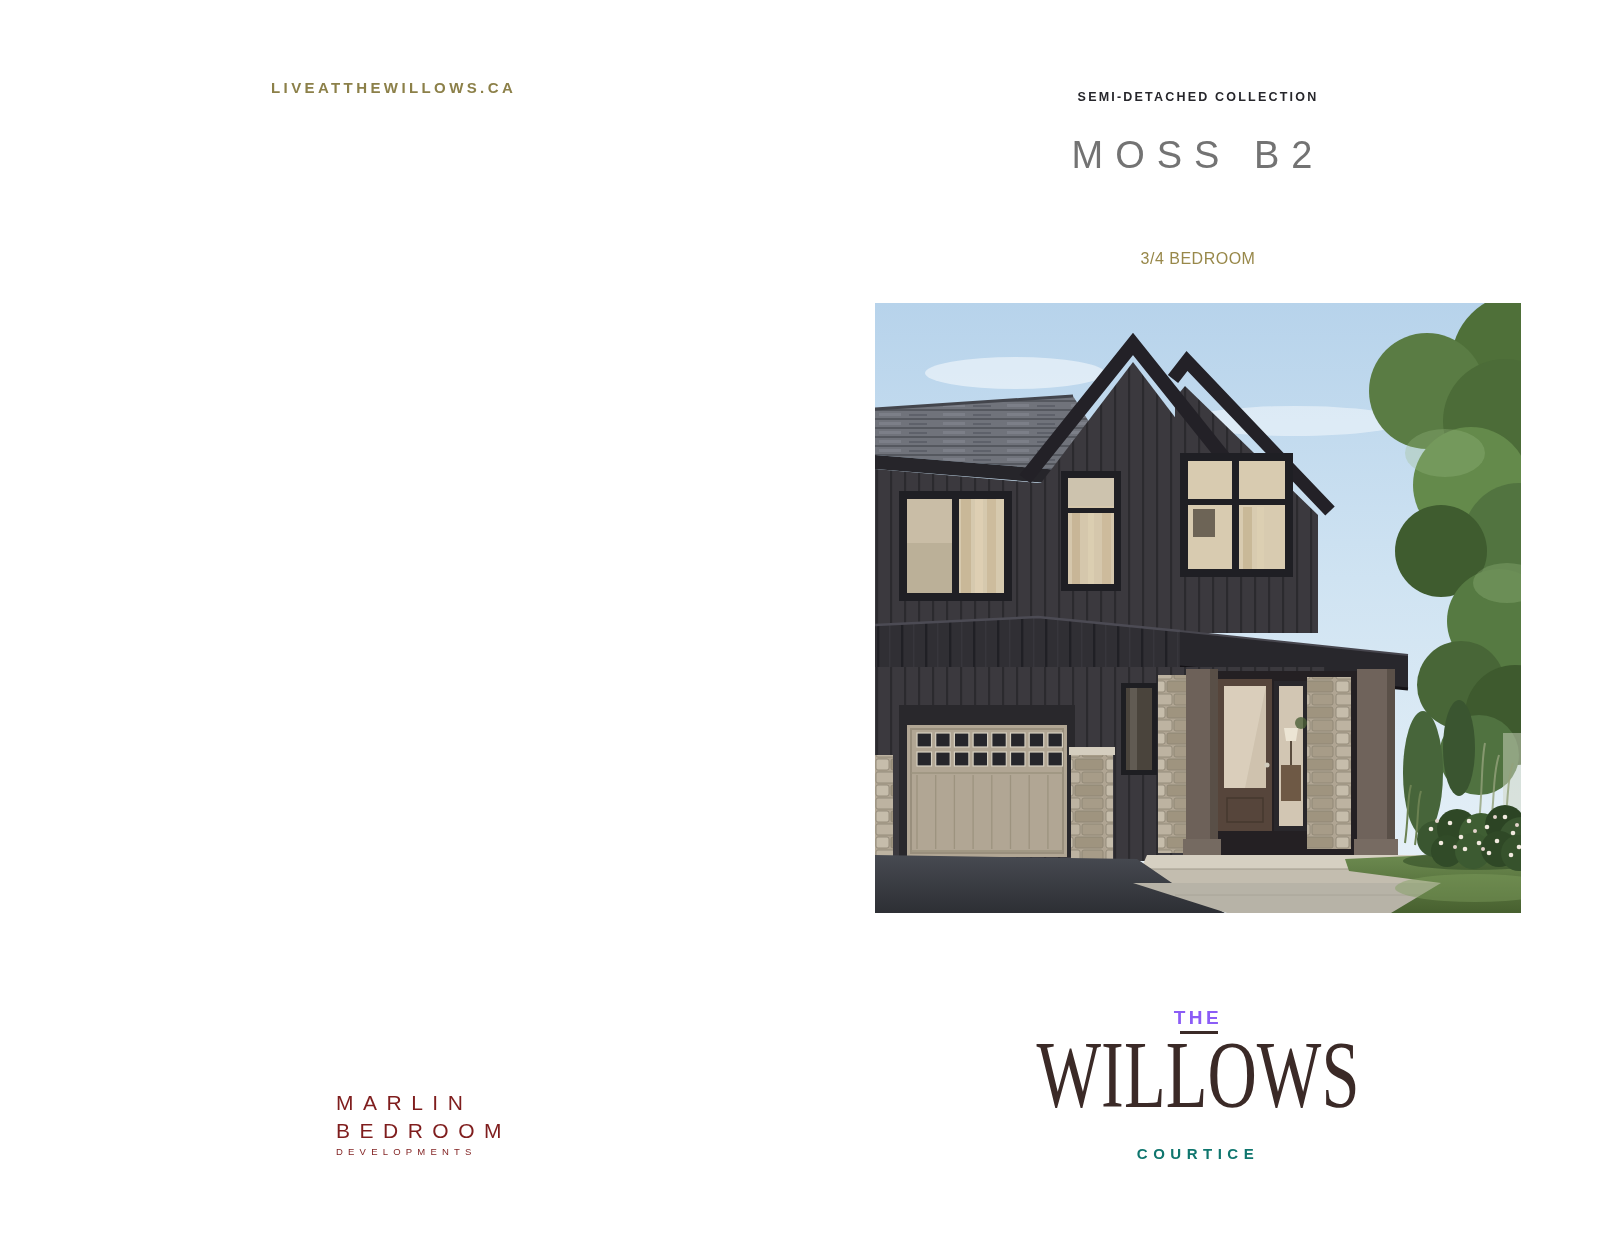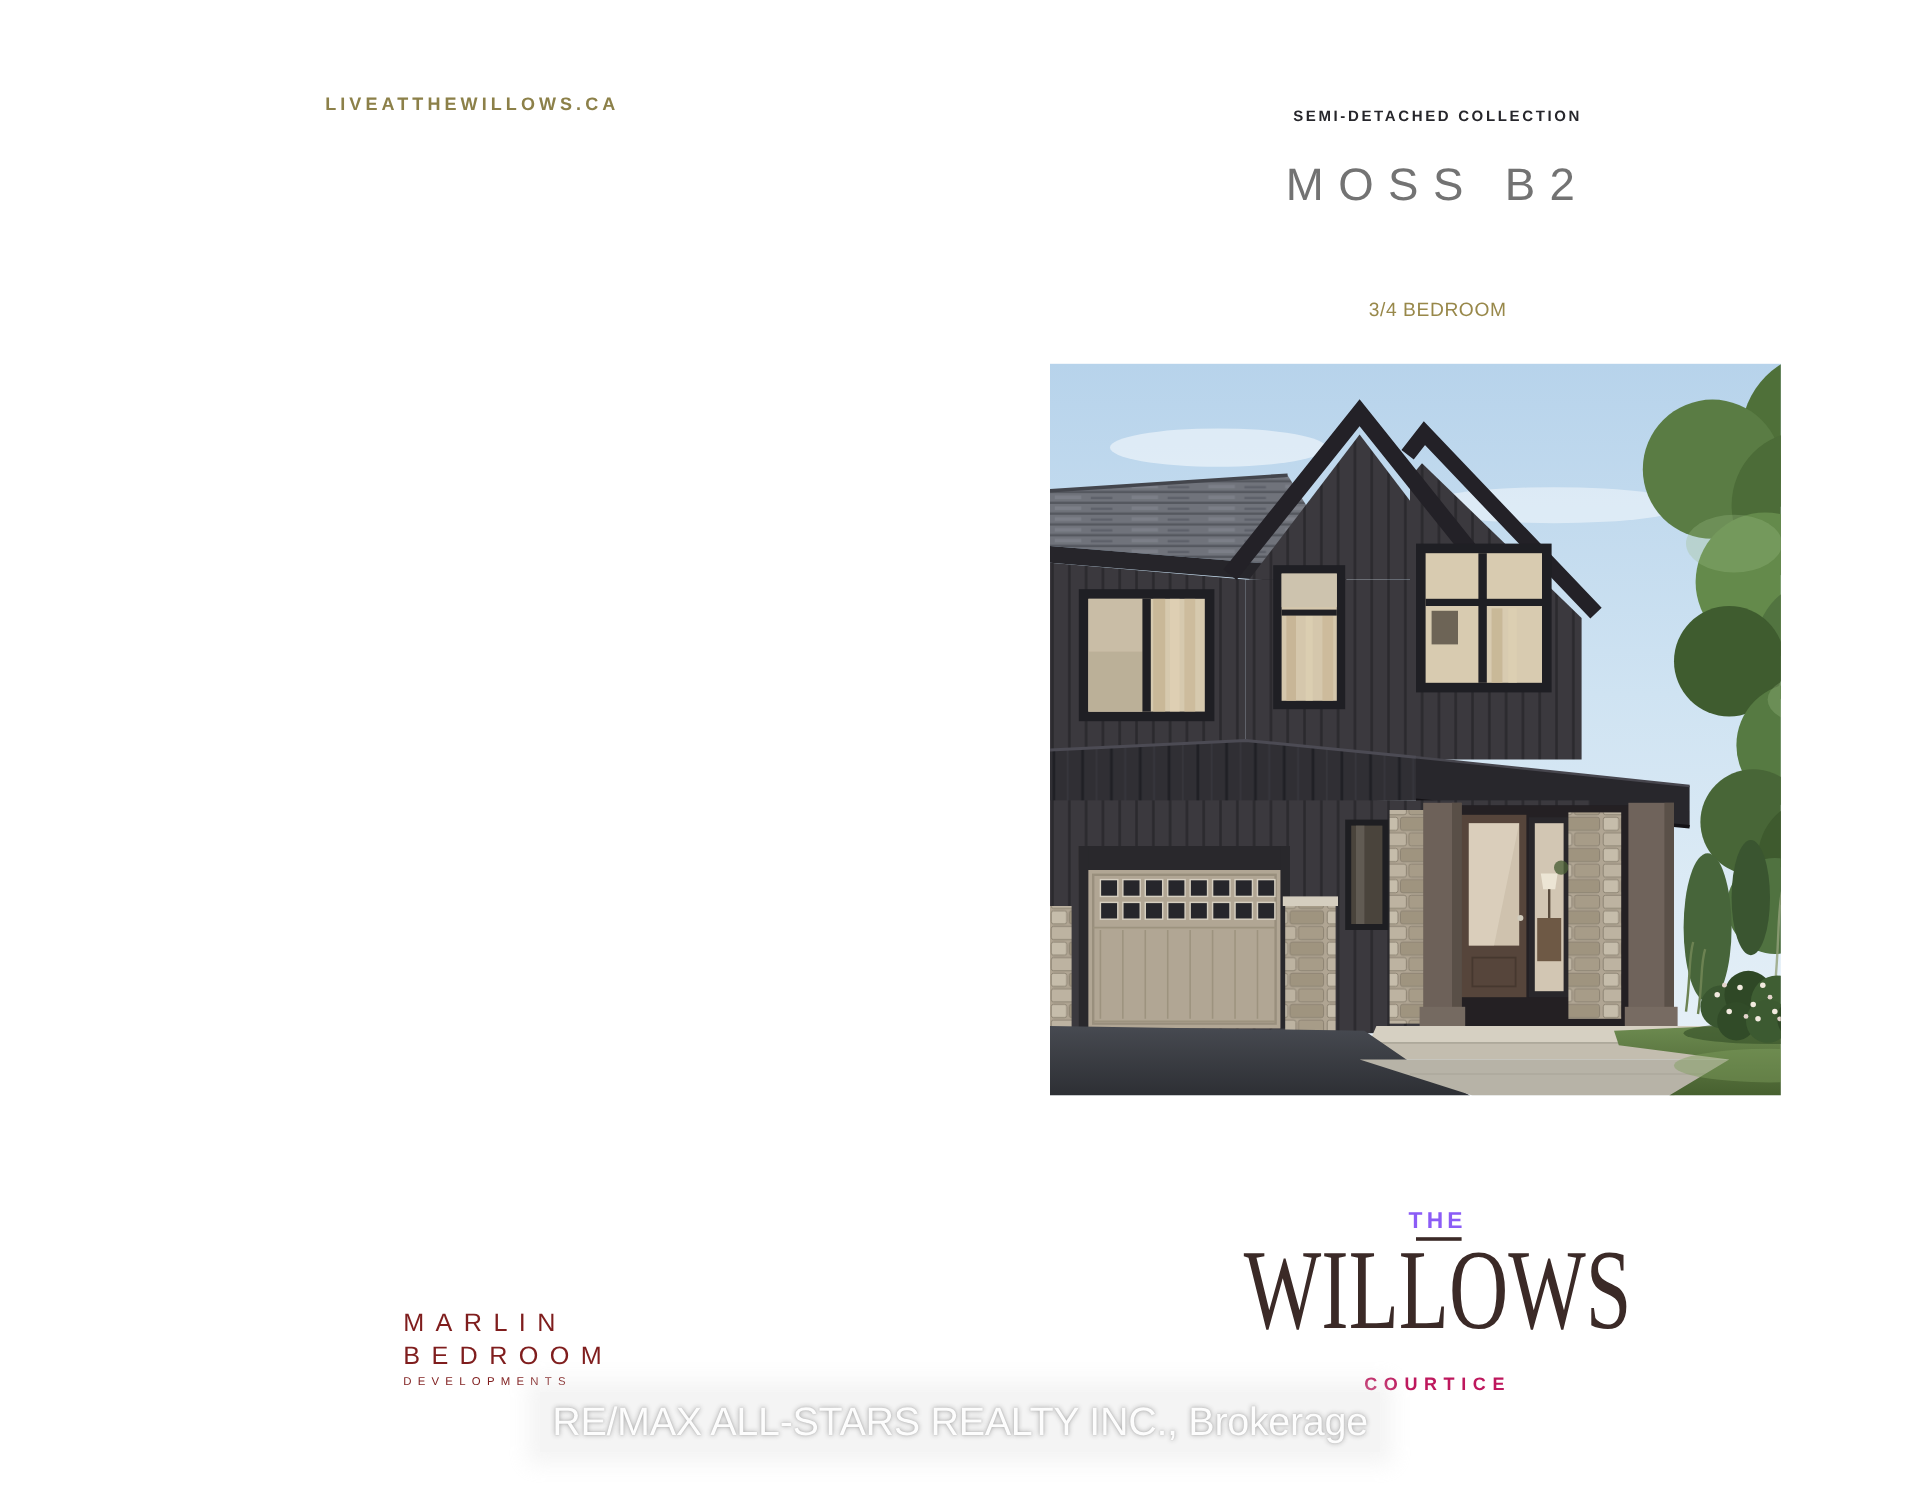--- a/index.html
+++ b/index.html
@@ -1,34 +1,34 @@
 <!DOCTYPE html>
 <html><head>
 <meta charset="utf-8">
 <style>
   html,body{margin:0;padding:0;background:#ffffff;}
-  #page{position:relative;width:1484px;height:1244px;background:#ffffff;overflow:hidden;
+  #page{position:relative;width:1600px;height:1244px;background:#ffffff;overflow:hidden;
         font-family:"Liberation Sans",sans-serif;}
   .abs{position:absolute;}
   .rcol{position:absolute;left:875px;width:646px;text-align:center;white-space:nowrap;}
 
   .website-url{left:271px;top:79px;font-size:15px;font-weight:bold;letter-spacing:3.4px;color:#8c8049;}
   .collection{top:90px;font-size:12.5px;font-weight:bold;letter-spacing:2.2px;color:#26262b;}
   .model-name{top:134px;font-size:38px;letter-spacing:12px;color:#737373;}
   .sqft{top:184px;font-size:27px;letter-spacing:.5px;color:#232227;}
   .bedrooms{top:250px;font-size:16px;font-weight:normal;letter-spacing:.5px;color:#98884a;}
 
   .house-image{left:875px;top:303px;width:646px;height:610px;}
   .house-image svg{display:block;width:100%;height:100%;}
 
   .logo-the{top:1007px;font-size:19px;font-weight:bold;letter-spacing:3.5px;color:#8b5cf6;}
   .logo-the-rule{left:1180px;top:1031px;width:38px;height:2.5px;background:#3b2a27;}
   .logo-willows{top:1028px;font-size:95px;line-height:1;font-family:"Liberation Serif",serif;
                 color:#3b2a27;transform:scaleX(.72);transform-origin:50% 50%;}
-  .logo-city{top:1145px;font-size:15px;font-weight:bold;letter-spacing:5.5px;color:#be185d;}
+  .logo-city{top:1145px;font-size:15px;font-weight:bold;letter-spacing:5.5px;color:#0f766e;}
 
   .dev-logo{left:336px;color:#7f1d1d;white-space:nowrap;}
   .dev-l1{top:1091px;font-size:21px;letter-spacing:9.5px;}
   .dev-l2{top:1119px;font-size:21px;letter-spacing:9.5px;}
   .dev-l3{top:1146px;font-size:9.5px;letter-spacing:5.2px;}
 
   .watermark{left:450px;top:1160px;width:700px;height:50px;line-height:50px;text-align:center;
              font-size:33px;letter-spacing:-.3px;color:rgba(255,255,255,.97);white-space:nowrap;
              background:rgba(222,222,222,.33);box-shadow:0 0 16px 10px rgba(222,222,222,.33);
              text-shadow:0 0 4px rgba(158,158,158,.95),0 0 1px rgba(176,176,176,.9);}
@@ -306,15 +306,14 @@
     <div class="rcol logo-willows">WILLOWS</div>
     <div class="rcol logo-city">COURTICE</div>
   </div>
 
   <div>
     <div class="abs dev-logo dev-l1">MARLIN</div>
     <div class="abs dev-logo dev-l2">BEDROOM</div>
     <div class="abs dev-logo dev-l3">DEVELOPMENTS</div>
   </div>
 
-  <div class="abs watermark">RE/MAX ALL-STARS REALTY INC., Brokerage</div>
 
 </div>
 
 </body></html>

